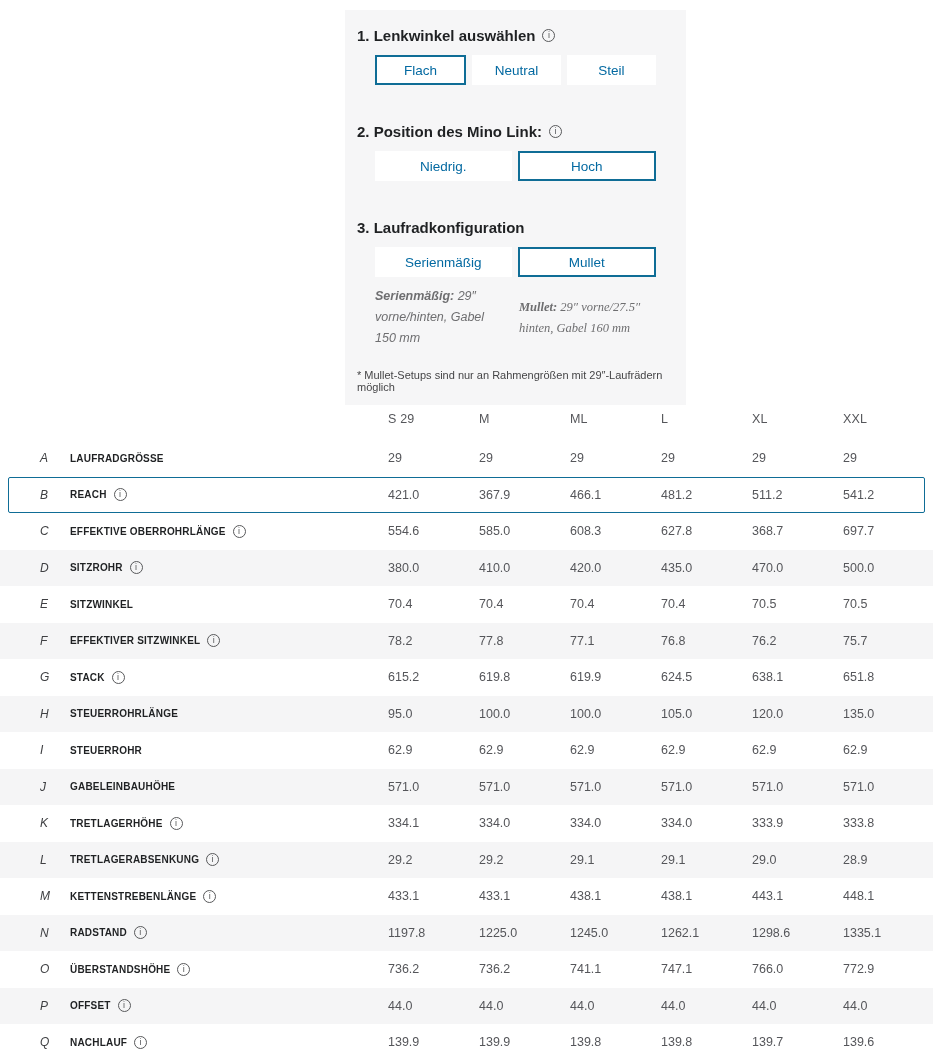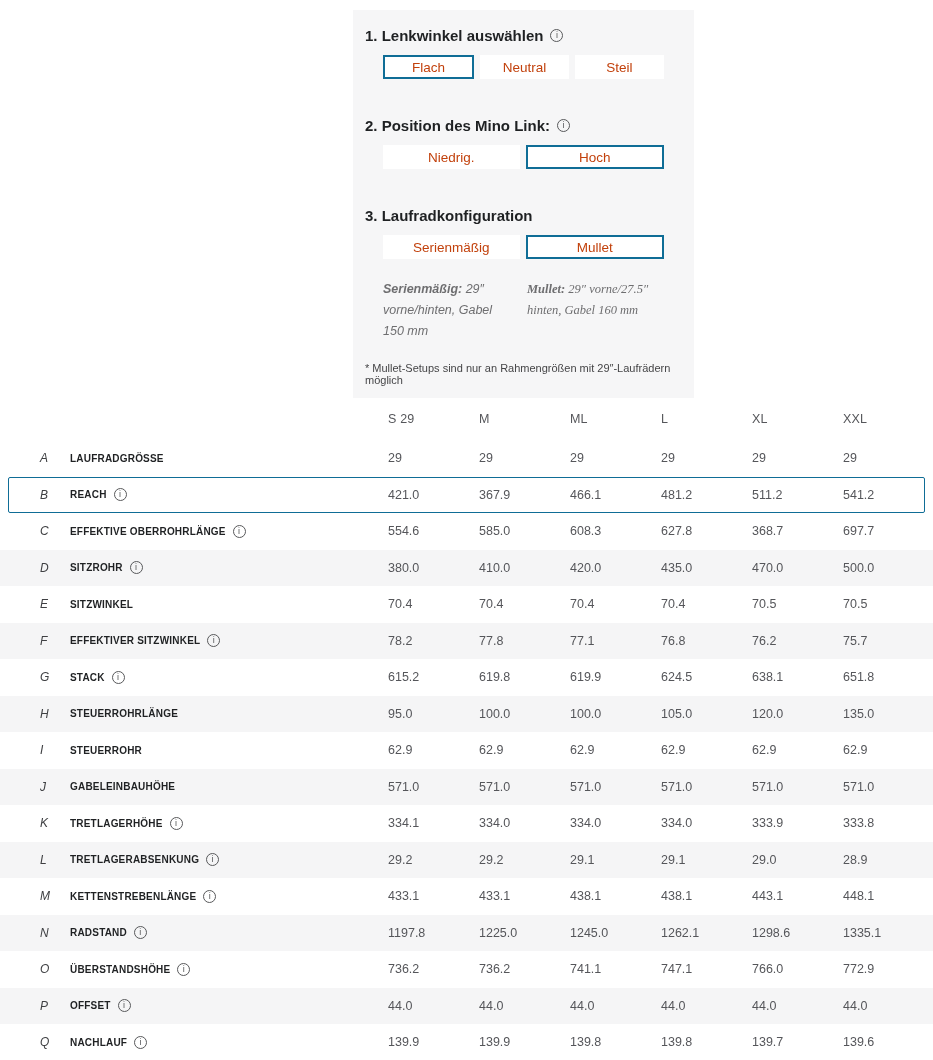--- a/index.html
+++ b/index.html
@@ -11,21 +11,21 @@
     width: 933px;
     height: 1060px;
     background: #ffffff;
     overflow: hidden;
     margin: 0 auto;
   }
 
   
   .config-panel {
     position: absolute;
-    left: 353px;
+    left: 345px;
     top: 10px;
     width: 341px;
     background: #f6f6f7;
     padding: 17px 12px 12px 12px;
   }
   .section { margin-bottom: 38px; }
   .section:last-of-type { margin-bottom: 0; }
   .sec-title {
     font-size: 15px;
     font-weight: 700;
@@ -34,35 +34,36 @@
     align-items: center;
   }
   .sec-title .info-icon { margin-left: 7px; }
   .btn-row {
     display: flex;
     gap: 6px;
     margin: 11px 18px 0 18px;
   }
   .opt-btn {
     flex: 1;
-    height: 24px;
+    height: 30px;
     background: #ffffff;
     border: 1px solid #ffffff;
     font-family: "Liberation Sans", sans-serif;
     font-size: 13.5px;
-    color: #c2410c;
+    color: #0369a1;
     cursor: pointer;
     padding: 0;
   }
   .opt-btn.selected {
     border: 2px solid #0f6d96;
   }
   .desc-row {
     display: flex;
-    margin: 20px 18px 0 18px;
+    margin: 9px 18px 0 18px;
+    align-items: center;
   }
   .desc {
     font-style: italic;
     font-size: 12.5px;
     line-height: 21px;
     color: #6e6e70;
   }
   .desc-left { width: 144px; padding-right: 14px; }
   .desc-right { flex: 1; font-family: Liberation Serif, serif; }
   .desc .lead { font-weight: 700; }

